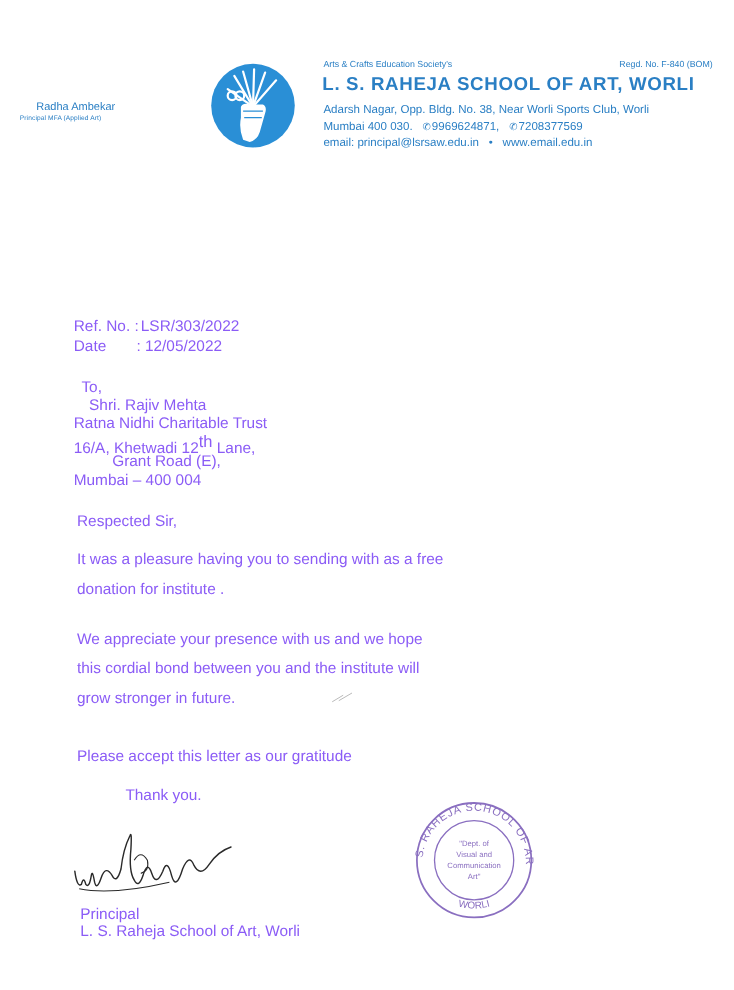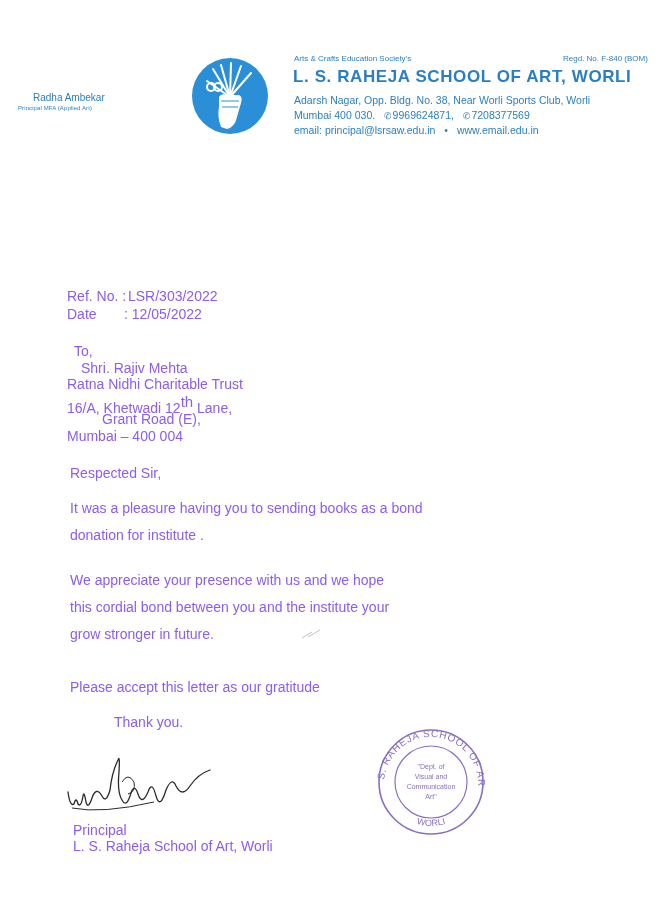--- a/index.html
+++ b/index.html
@@ -95,24 +95,24 @@
 <div class="abs body-text date-val">: 12/05/2022</div>
 
 <div class="abs body-text to">To,</div>
 <div class="abs body-text addr-l1">Shri. Rajiv Mehta</div>
 <div class="abs body-text addr-l2">Ratna Nidhi Charitable Trust</div>
 <div class="abs body-text addr-l3"><span>16/A, Khetwadi 12</span><sup>th</sup><span> Lane,</span></div>
 <div class="abs body-text addr-l4">Grant Road (E),</div>
 <div class="abs body-text addr-l5">Mumbai – 400 004</div>
 
 <div class="abs body-text salutation">Respected Sir,</div>
-<div class="abs body-text p1a">It was a pleasure having you to sending books as a bond</div>
+<div class="abs body-text p1a">It was a pleasure having you to sending with as a free</div>
 <div class="abs body-text p1b">donation for institute .</div>
 <div class="abs body-text p2a">We appreciate your presence with us and we hope</div>
-<div class="abs body-text p2b">this cordial bond between you and the institute your</div>
+<div class="abs body-text p2b">this cordial bond between you and the institute will</div>
 <div class="abs body-text p2c">grow stronger in future.</div>
 <div class="abs body-text p3">Please accept this letter as our gratitude</div>
 <div class="abs body-text thanks">Thank you.</div>
 
 <svg class="abs pen-mark" viewBox="0 0 22 12">
   <path d="M2 10 L12 4 M8 9 L20 2" stroke="#b0b0b0" stroke-width="0.8" fill="none"></path>
 </svg>
 
 <svg class="abs signature" viewBox="0 0 160 75">
   <path d="M6 40 Q8 55 12 52 Q14 44 16 52 Q19 56 21 44 Q22 38 24 50 Q26 58 30 46

